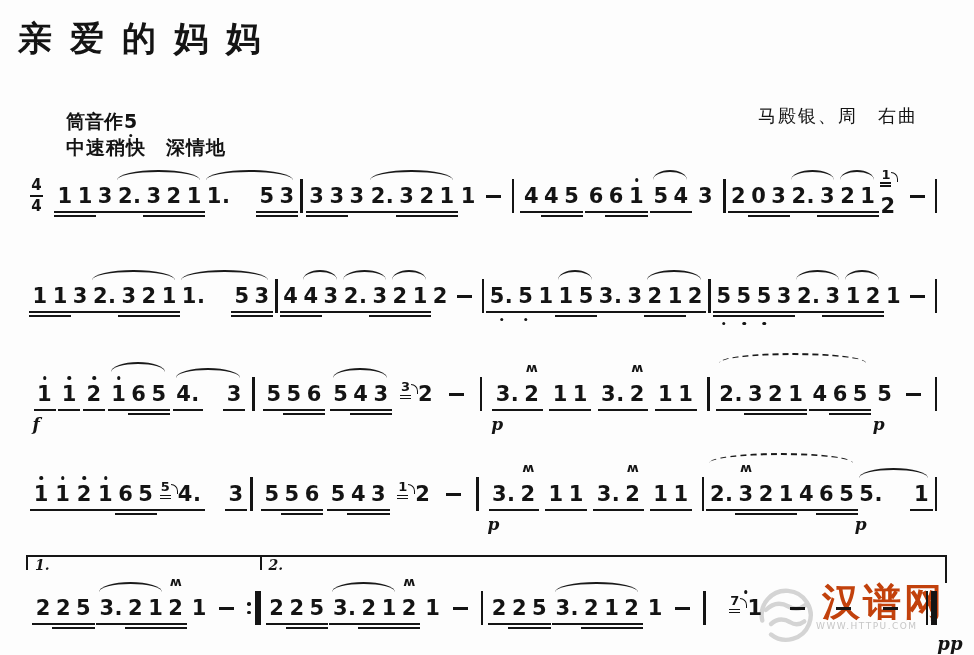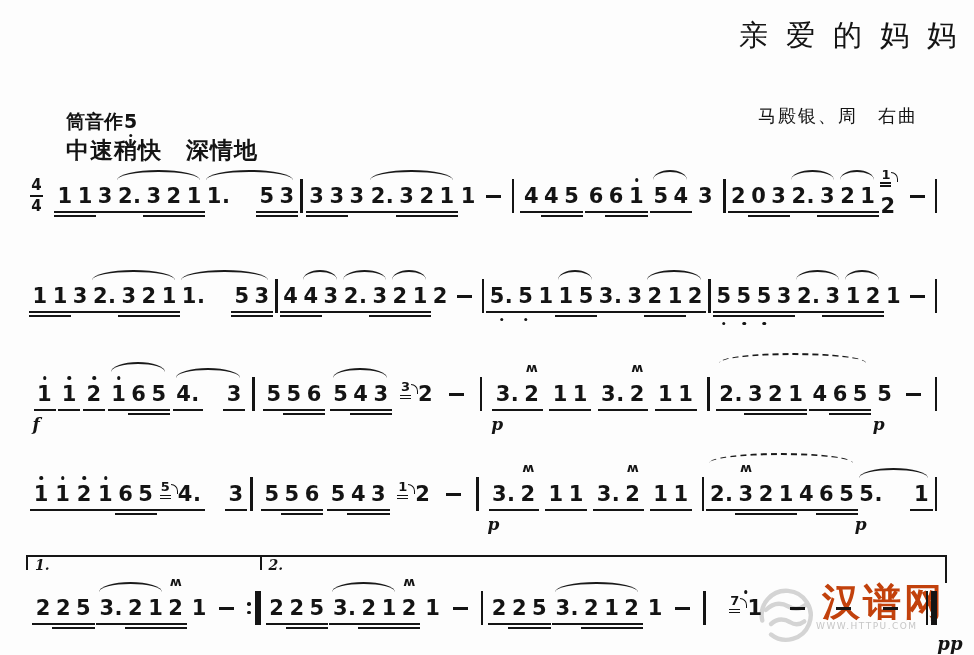--- a/index.html
+++ b/index.html
@@ -1,26 +1,26 @@
 <!DOCTYPE html>
 <html><head>
 <meta charset="utf-8">
 <style>
   html,body{margin:0;padding:0;}
   body{width:974px;height:655px;position:relative;background:#fdfdfd;color:#141414;
        font-family:"DejaVu Sans",sans-serif;overflow:hidden;}
   
-  .title{position:absolute;top:16px;left:0;width:100%;text-align:right;
-         font-family:"DejaVu Serif",serif;font-weight:400;font-size:29px;
+  .title{position:absolute;top:16px;left:0;width:100%;text-align:left;
+         font-family:"DejaVu Serif",serif;font-weight:700;font-size:34px;
          letter-spacing:18px;text-indent:18px;}
   .keyrow{position:absolute;left:66px;top:100px;font-weight:700;font-size:19px;margin-top:9px;}
   .keynote{position:relative;display:inline-block;padding:0 1px;}
   .odot-k{position:absolute;left:50%;transform:translateX(-50%);bottom:-5px;width:3.5px;height:3.5px;
           border-radius:50%;background:#141414;}
-  .temporow{position:absolute;left:66px;top:135px;font-weight:700;font-size:23px;letter-spacing:1px;}
+  .temporow{position:absolute;left:66px;top:135px;font-weight:700;font-size:19px;letter-spacing:1px;}
   .composer{position:absolute;right:56px;top:104px;font-family:Liberation Sans, sans-serif;
             font-size:18px;letter-spacing:2px;}
   
   .sysline{position:absolute;left:30px;right:34px;height:40px;display:flex;align-items:center;z-index:1;}
   .measure{position:relative;display:flex;flex:1 1 0;align-items:center;justify-content:space-evenly;height:40px;}
   .group{position:relative;display:flex;align-items:center;}
   .tok{position:relative;display:inline-block;padding:0 2.5px;}
   .digit{font-weight:700;font-size:21px;line-height:26px;letter-spacing:.5px;}
   .ul{position:absolute;left:-1px;right:-1px;height:2px;background:#151515;}
   .u1{bottom:-4px;} .u2{bottom:-8px;}

